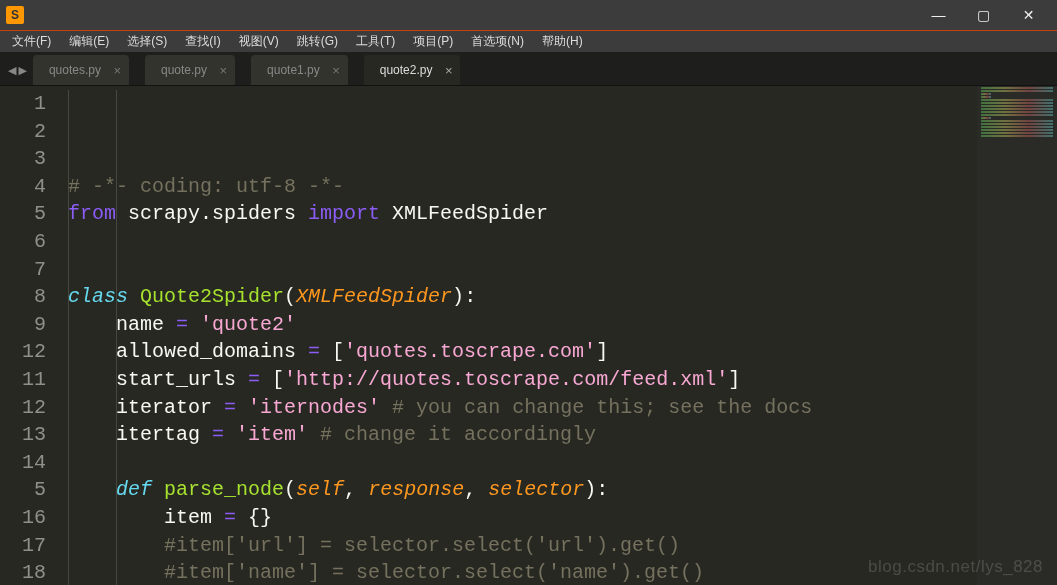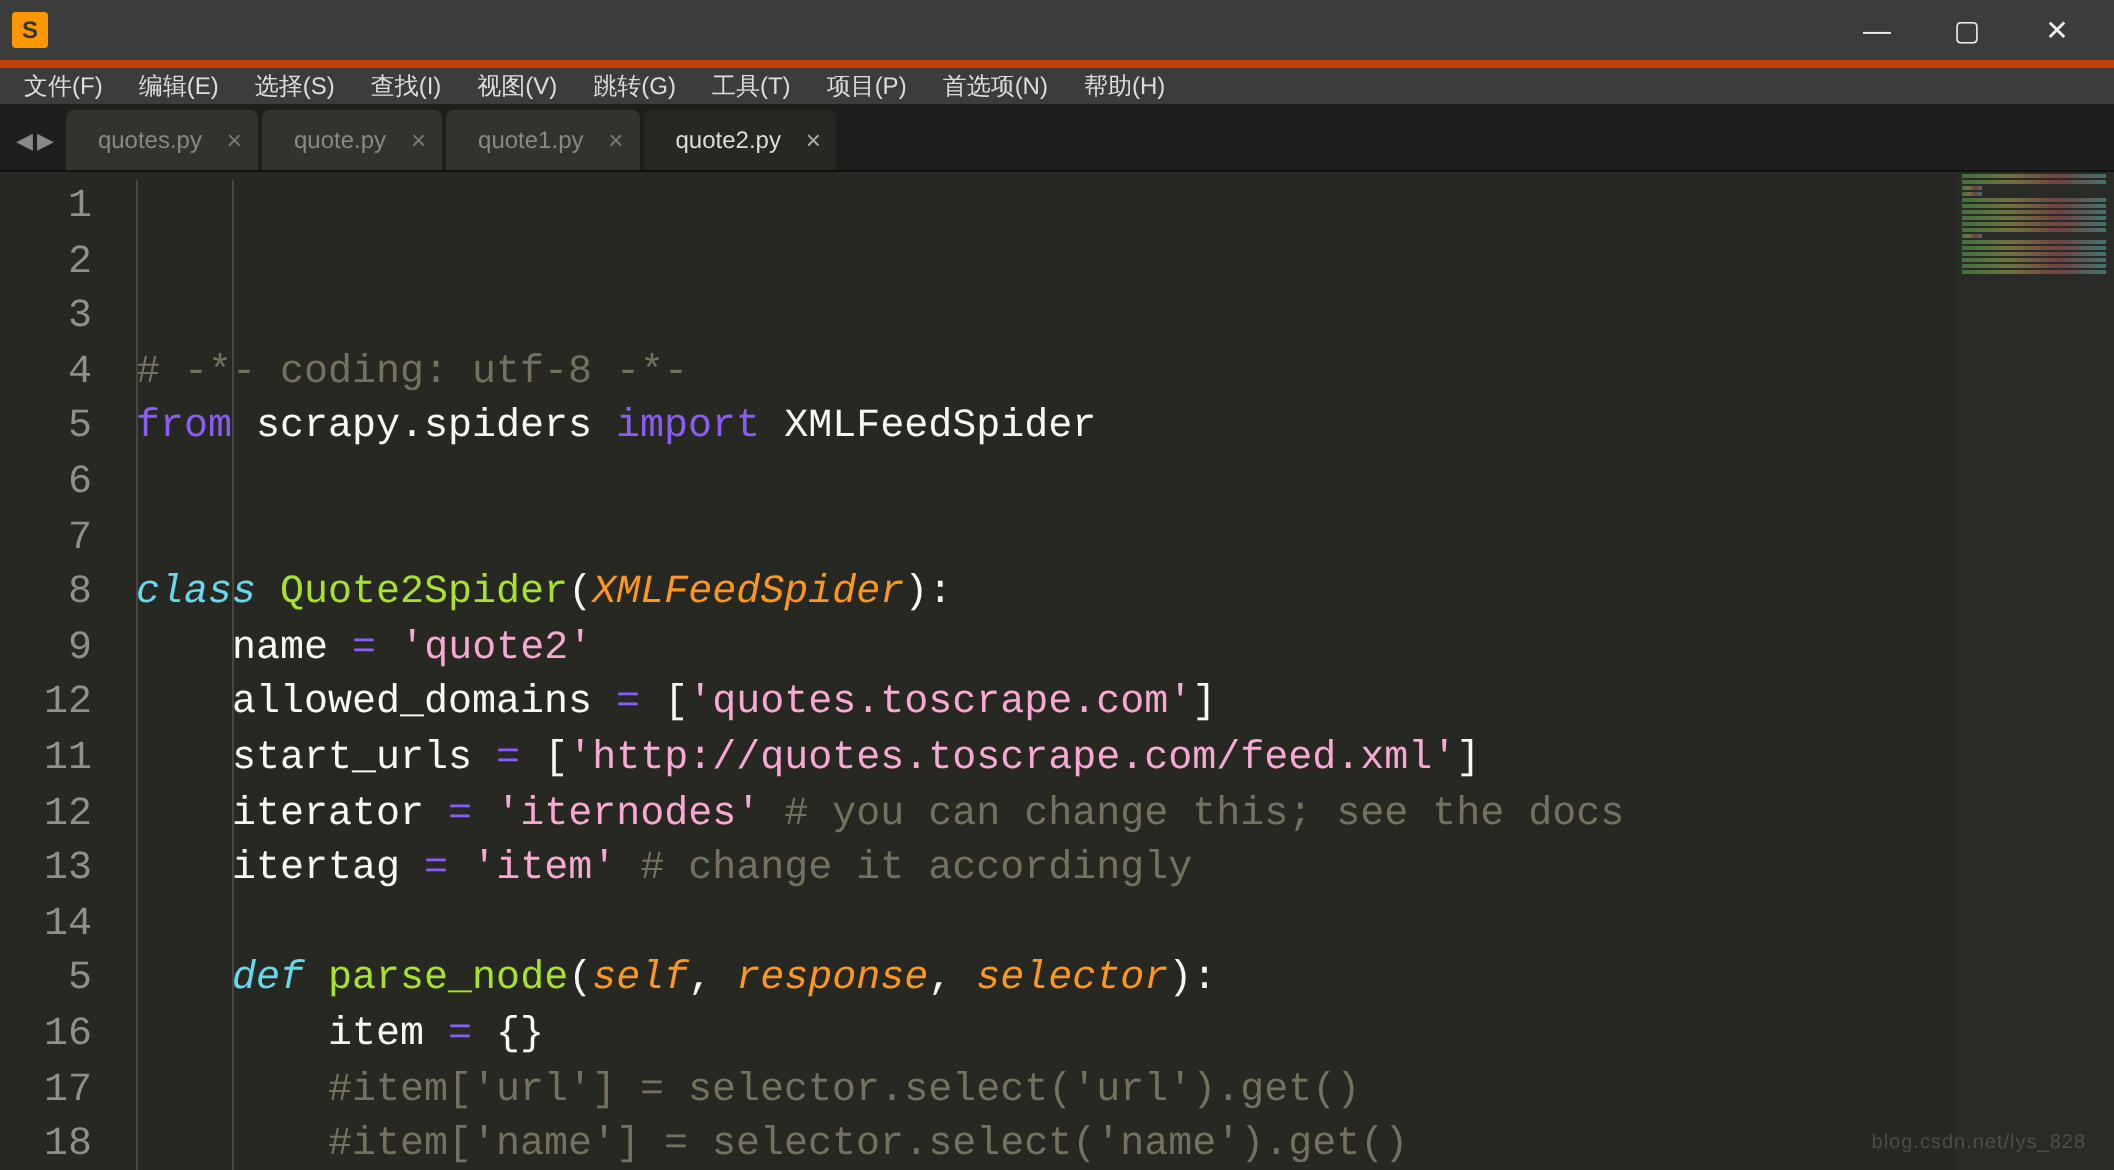--- a/index.html
+++ b/index.html
@@ -30,21 +30,21 @@
   }
   .title-text { font-size:12px; color:#ddd; }
   .win-controls { display:flex; }
   .win-btn {
     width: 45px; height: 30px; display:flex;align-items:center;justify-content:center;
     color:#eee; font-size:14px;
   }
   .menubar {
     height: 22px;
     background: #3c3c3c;
-    border-top:4px solid #c2410c;
+    border-top:1px solid #c2410c;
     display:flex;
     align-items:center;
     padding: 0 4px;
     gap: 2px;
   }
   .menu-item {
     padding: 2px 8px;
     font-size:12px;
     color:#ddd;
   }
@@ -59,21 +59,21 @@
   .tab-nav {
     display:flex; align-items:center; gap:2px; padding:4px 6px 8px 4px;
     color:#888;
   }
   .tab-nav span { font-size:11px; }
   .tab {
     height: 30px;
     display:flex;
     align-items:center;
     padding: 0 28px 0 16px;
-    margin-right: 2px;
+    margin-right: 16px;
     background:#32332d;
     color:#888;
     font-size:12px;
     position:relative;
     border-top-left-radius:4px;
     border-top-right-radius:4px;
   }
   .tab.active { background:#272822; color:#ddd; }
   .tab .close {
     position:absolute; right:8px; top:50%; transform:translateY(-50%);
@@ -132,21 +132,21 @@
   .minimap .mm-line {
     height:2px; margin:1px 4px;
     background:linear-gradient(to right,#5a5,#aa5,#a55,#5aa);
     opacity:.55;
   }
 
   .watermark {
     position:absolute;
     right:14px; bottom:8px;
     color:rgba(200,200,200,.22);
-    font-size:10px;
+    font-size:17px;
     font-family: Arial, sans-serif;
     letter-spacing:.5px;
   }
 </style>
 </head>
 <body>
 
 <div class="titlebar">
   <div class="title-left">
     <div class="app-icon">S</div>

